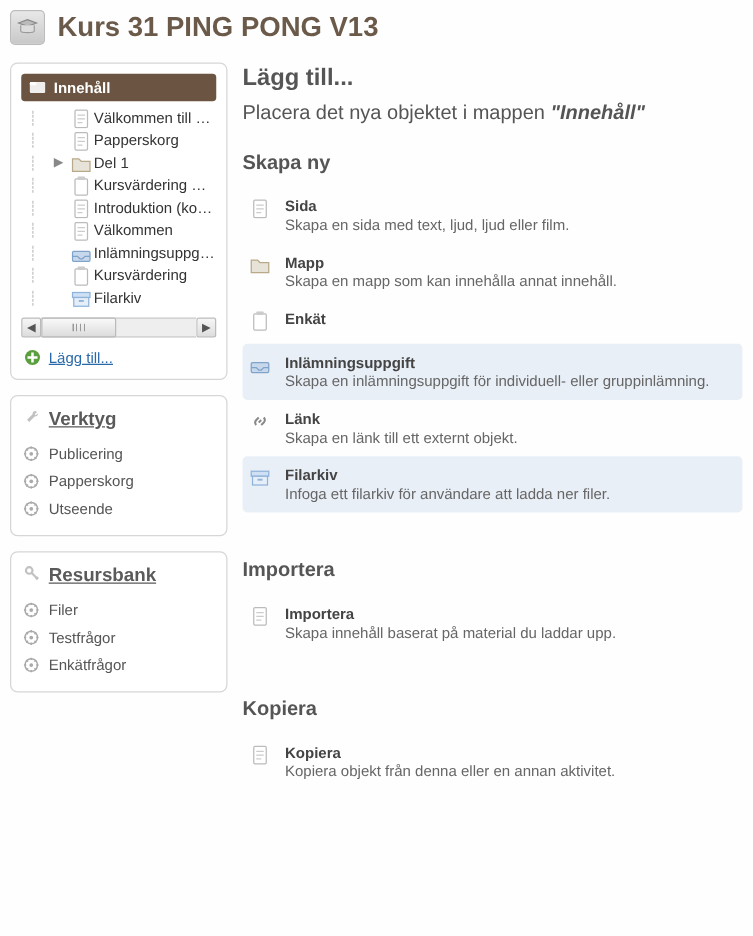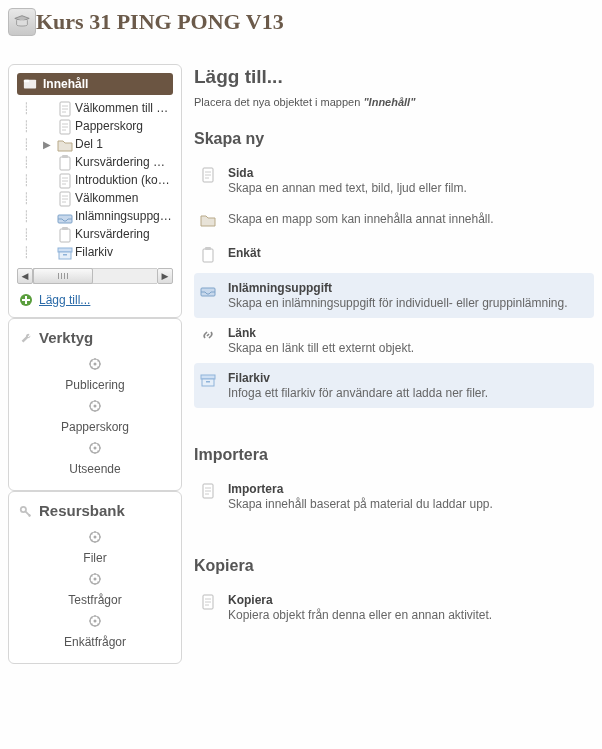--- a/index.html
+++ b/index.html
@@ -7,23 +7,23 @@
     font-family: Arial, Helvetica, sans-serif;
     font-size: 12px;
     background: #fefefe;
     color: #444;
     width: 602px;
     padding: 6px 8px 20px 8px;
   }
   .header {
     display: flex;
     align-items: center;
-    margin-bottom: 26px;
+    gap: 10px;
+    margin-bottom: 12px;
     padding: 2px 0;
-    font-family: Liberation Serif, serif;
   }
   .header-icon {
     width: 28px; height: 28px;
     background: linear-gradient(#e8e8e8,#c8c8c8);
     border: 1px solid #bbb;
     border-radius: 4px;
     display: flex; align-items:center; justify-content:center;
   }
   .header-title {
     font-size: 22px;
@@ -31,26 +31,28 @@
     color: #6b5a4a;
   }
   .layout { display: flex; gap: 12px; }
   .sidebar { width: 174px; flex-shrink:0; }
   .main { flex: 1; }
 
   .panel {
     border: 1px solid #d6d6d6;
     border-radius: 6px;
     background: #fff;
+    margin-bottom: 12px;
     padding: 8px 8px 10px 8px;
   }
   .panel-title {
-    display:flex; align-items:flex-end; gap:6px;
+    display:flex; align-items:flex-start; gap:6px;
     font-size: 15px; font-weight: bold; color:#5a5a5a;
     margin: 2px 0 8px 2px;
+    text-decoration: underline;
   }
   .panel-title .picon { width:14px; height:14px; opacity:.6; }
 
   
   .tree-root {
     background:#6b5542;
     color:#fff;
     font-weight:bold;
     padding:4px 6px;
     border-radius:3px;
@@ -111,30 +113,30 @@
     margin-top:8px; padding-left:2px;
   }
   .addlink .plus {
     width:14px;height:14px;
   }
   .addlink a { color:#2a6aa8; text-decoration:underline; font-size:12px; }
 
   .side-item {
     display:flex; align-items:center; gap:8px;
     padding:4px 2px;
-    cursor:pointer; color:#555;flex-direction:column;
+    cursor:pointer; color:#555;
   }
   .side-item .gear{ width:12px;height:12px; }
 
   
   .main h1 {
     font-size:19px; font-weight:bold; color:#555;
     margin: 2px 0 8px 0;
   }
-  .placerow { color:#555; font-size:11px; margin-bottom: 22px; }
+  .placerow { color:#555; font-size:16px; margin-bottom: 22px; }
   .placerow b { font-style: italic; }
 
   .main h2 {
     font-size:16px; font-weight:bold; color:#555;
     margin: 12px 0 10px 0;
   }
 
   .opt {
     display:flex; gap:10px;
     padding:8px 6px;
@@ -401,30 +403,31 @@
     <div id="create-list">
         <div class="opt">
           <span class="oicn">
             <svg viewBox="0 0 16 16" width="16" height="16">
               <rect x="3" y="1" width="10" height="14" rx="1" fill="#fff" stroke="#bbb"></rect>
               <path d="M5 5h6M5 8h6M5 11h4" stroke="#ccc"></path>
             </svg>
           </span>
           <span class="otxt">
             <div class="otitle">Sida</div>
-            <div class="odesc">Skapa en annan med text, bild, ljud eller film.</div>
+            <div class="odesc">Skapa en sida med text, ljud, ljud eller film.</div>
           </span>
         </div>
         <div class="opt">
           <span class="oicn">
             <svg viewBox="0 0 16 16" width="16" height="16">
               <path d="M1 4h5l2 2h7v8H1z" fill="#e8e3d8" stroke="#b8a988"></path>
             </svg>
           </span>
           <span class="otxt">
+            <div class="otitle">Mapp</div>
             <div class="odesc">Skapa en mapp som kan innehålla annat innehåll.</div>
           </span>
         </div>
         <div class="opt">
           <span class="oicn">
             <svg viewBox="0 0 16 16" width="16" height="16">
               <rect x="3" y="2" width="10" height="13" rx="1" fill="#fff" stroke="#bbb"></rect>
               <rect x="5" y="0" width="6" height="3" rx="1" fill="#ccc"></rect>
             </svg>
           </span>

